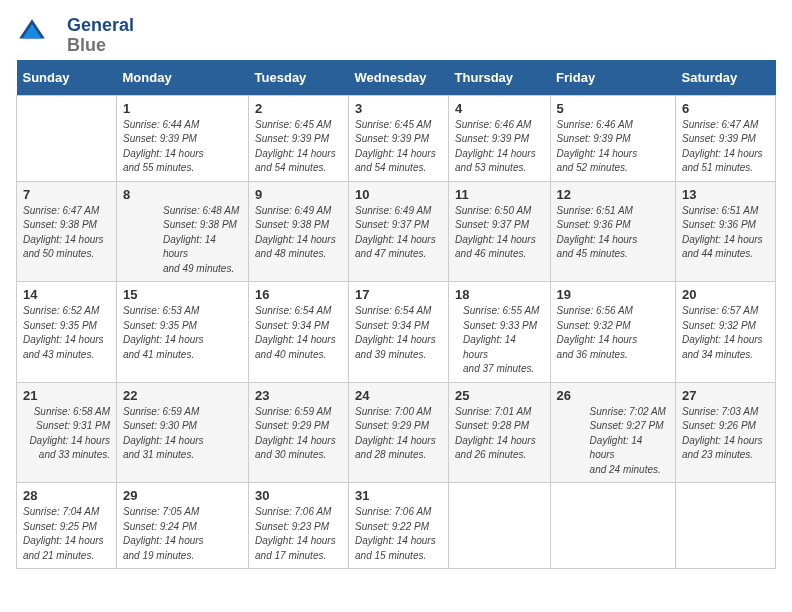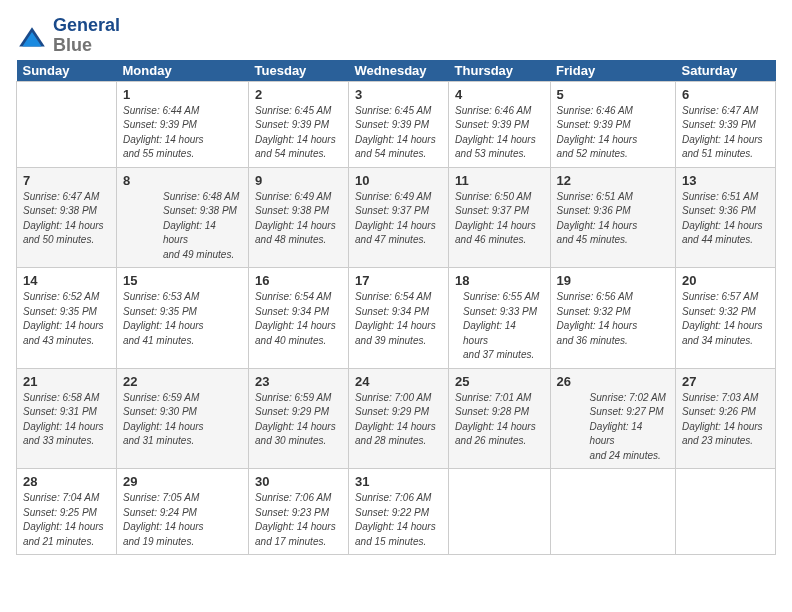--- a/index.html
+++ b/index.html
@@ -11,22 +11,22 @@
       padding: 16px;
     }
     .header {
       display: flex;
       justify-content: space-between;
       align-items: flex-start;
       margin-bottom: 4px;
     }
     .logo {
       display: flex;
-      align-items: flex-end;
-      gap: 5px;
+      align-items: flex-start;
+      gap: 19px;
     }
     .logo-text {
       font-size: 18px;
       font-weight: bold;
       color: #1a4a8a;
       line-height: 1.1;
     }
     .logo-blue {
       color: #737373;
     }
@@ -47,21 +47,21 @@
       color: #333;
     }
     table {
       width: 100%;
       border-collapse: collapse;
       font-size: 11px;
     }
     thead tr th {
       background: #2a6099;
       color: #fff;
-      padding: 3px 6px;
+      padding: 10px 6px;
       text-align: left;
       font-size: 13px;
       font-weight: bold;
     }
     tbody tr td {
       border: 1px solid #ccc;
       padding: 5px 6px;
       vertical-align: top;
       color: #333;
       min-width: 100px;
@@ -262,21 +262,21 @@
           <span class="day-num">20</span>
           <div class="day-info" style="white-space: pre-line;">Sunrise: 6:57 AM
 Sunset: 9:32 PM
 Daylight: 14 hours
 and 34 minutes.</div>
         </td>
       </tr>
       <tr>
         <td>
           <span class="day-num">21</span>
-          <div class="day-info" style="white-space: pre-line;">Sunrise: 6:58 AM
+          <div class="day-info" style="white-space: pre-line; text-align: right;">Sunrise: 6:58 AM
 Sunset: 9:31 PM
 Daylight: 14 hours
 and 33 minutes.</div>
         </td>
         <td>
           <span class="day-num">22</span>
           <div class="day-info" style="white-space: pre-line;">Sunrise: 6:59 AM
 Sunset: 9:30 PM
 Daylight: 14 hours
 and 31 minutes.</div>

